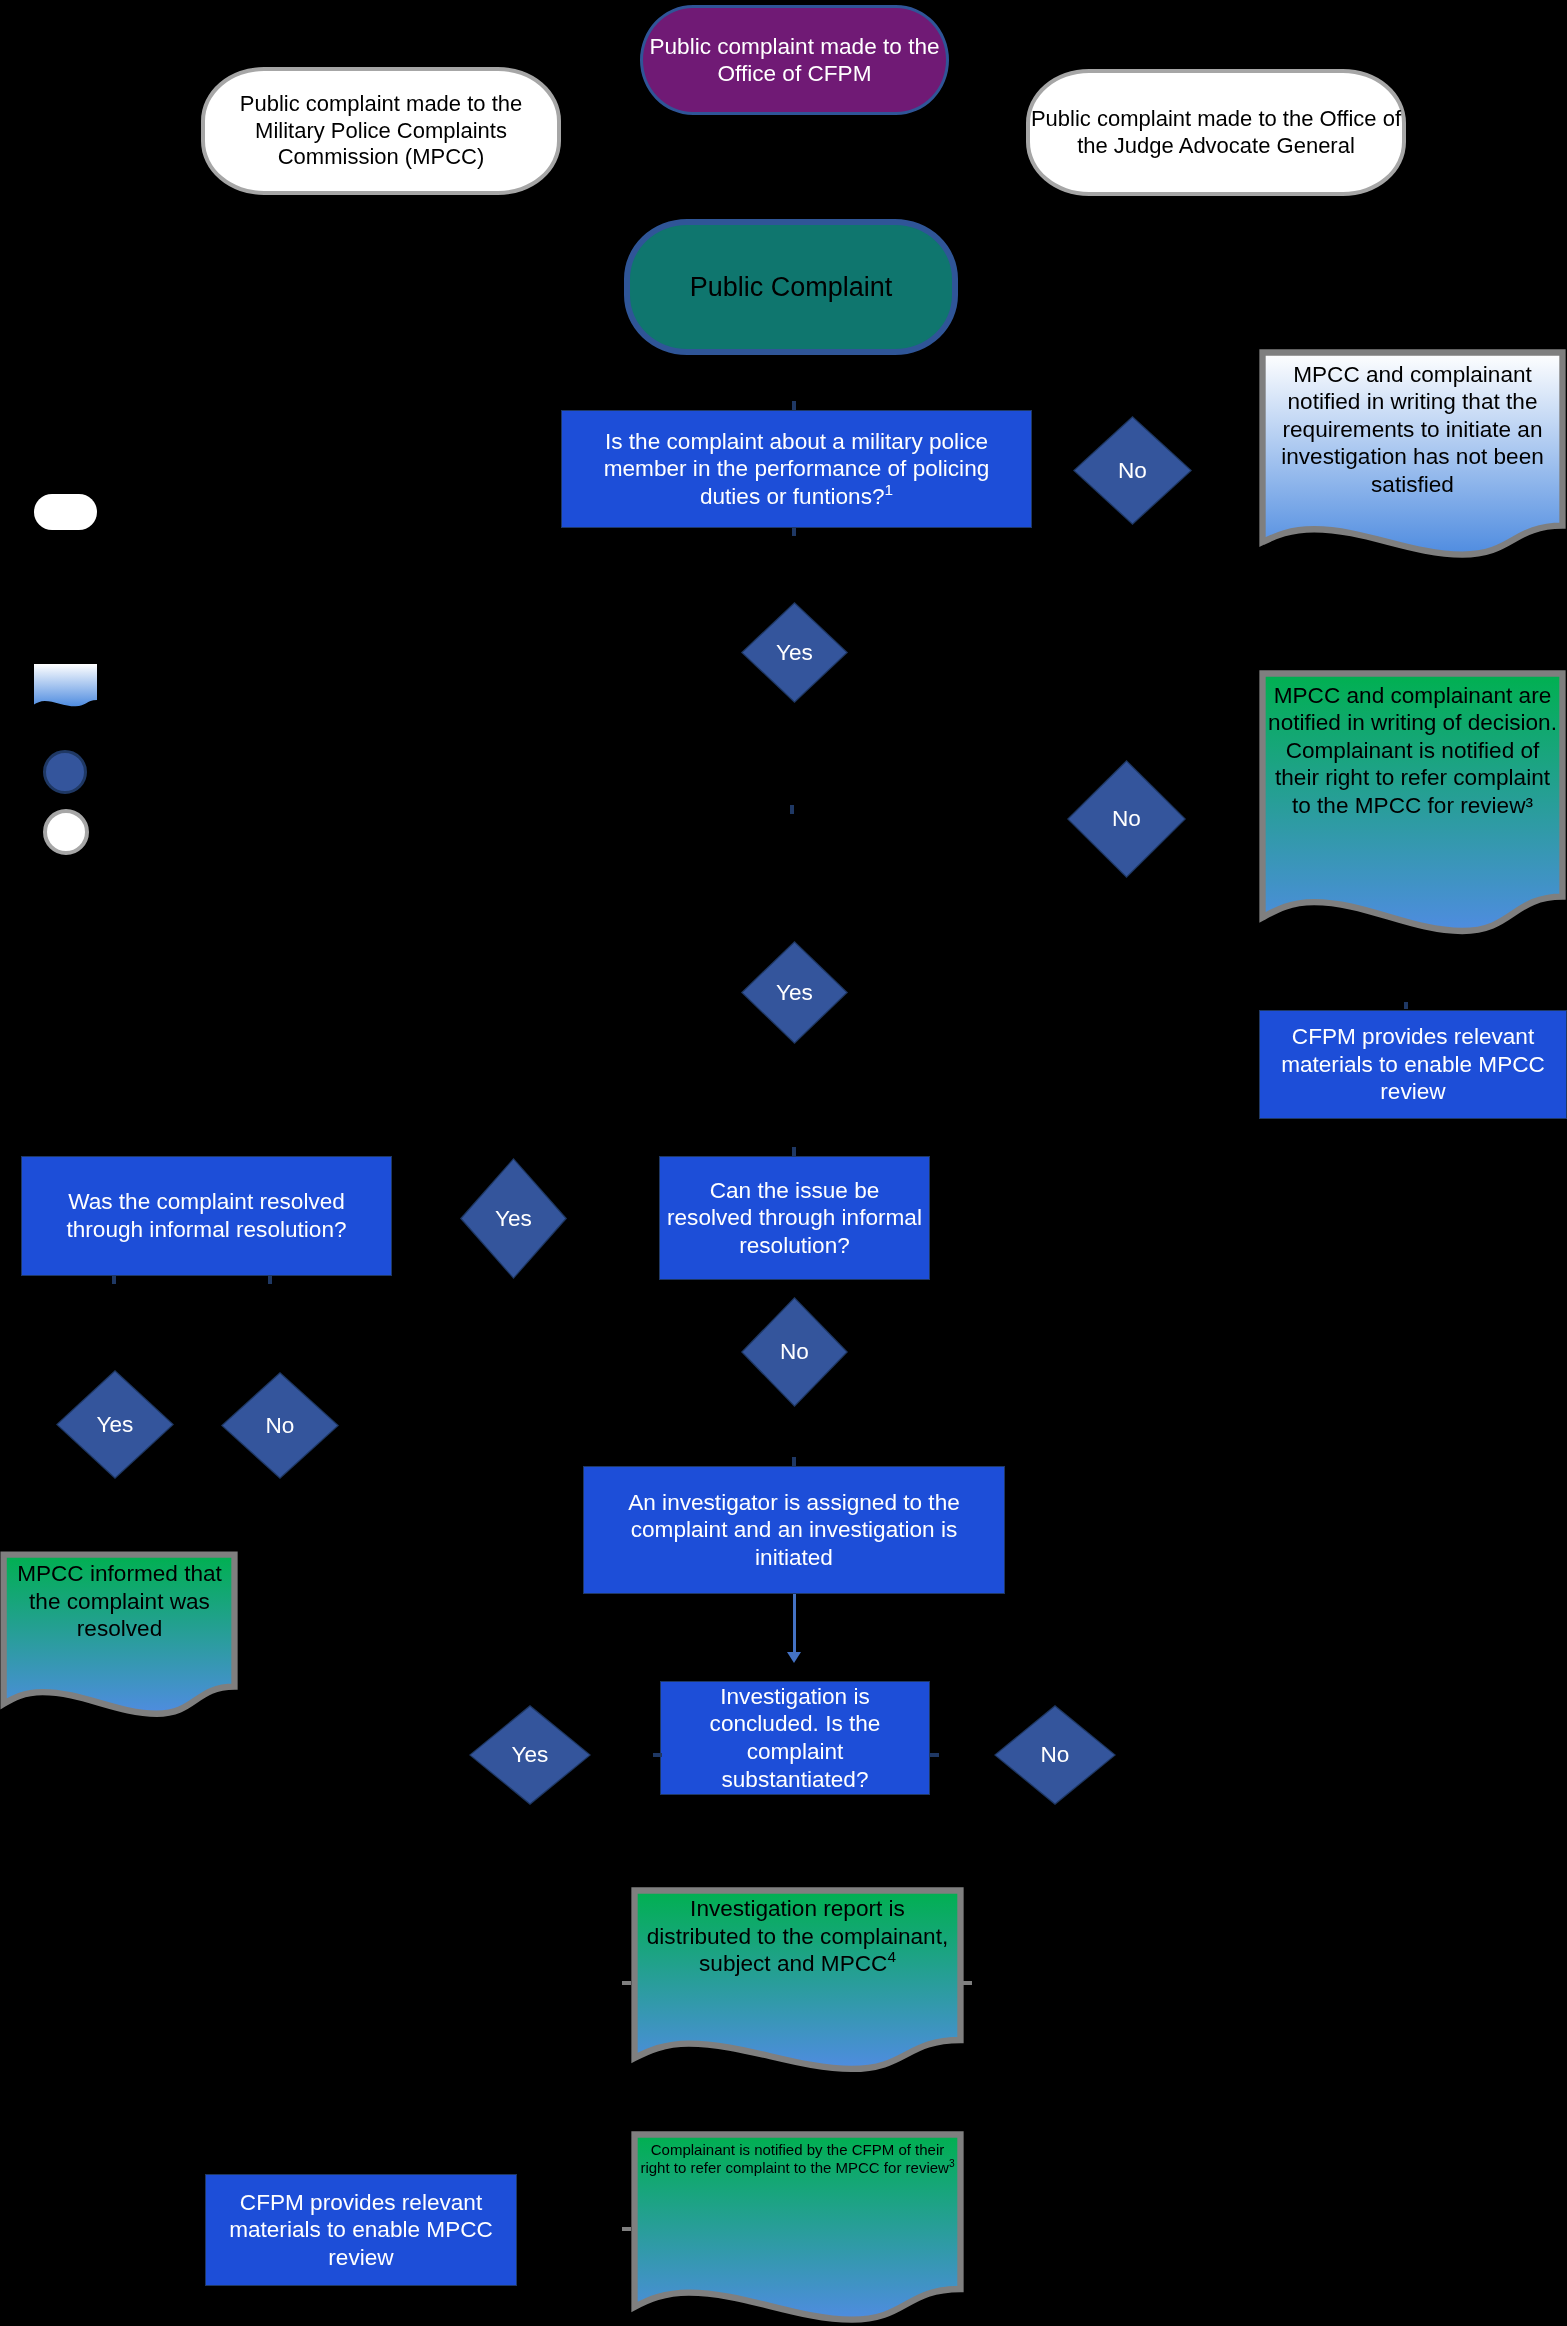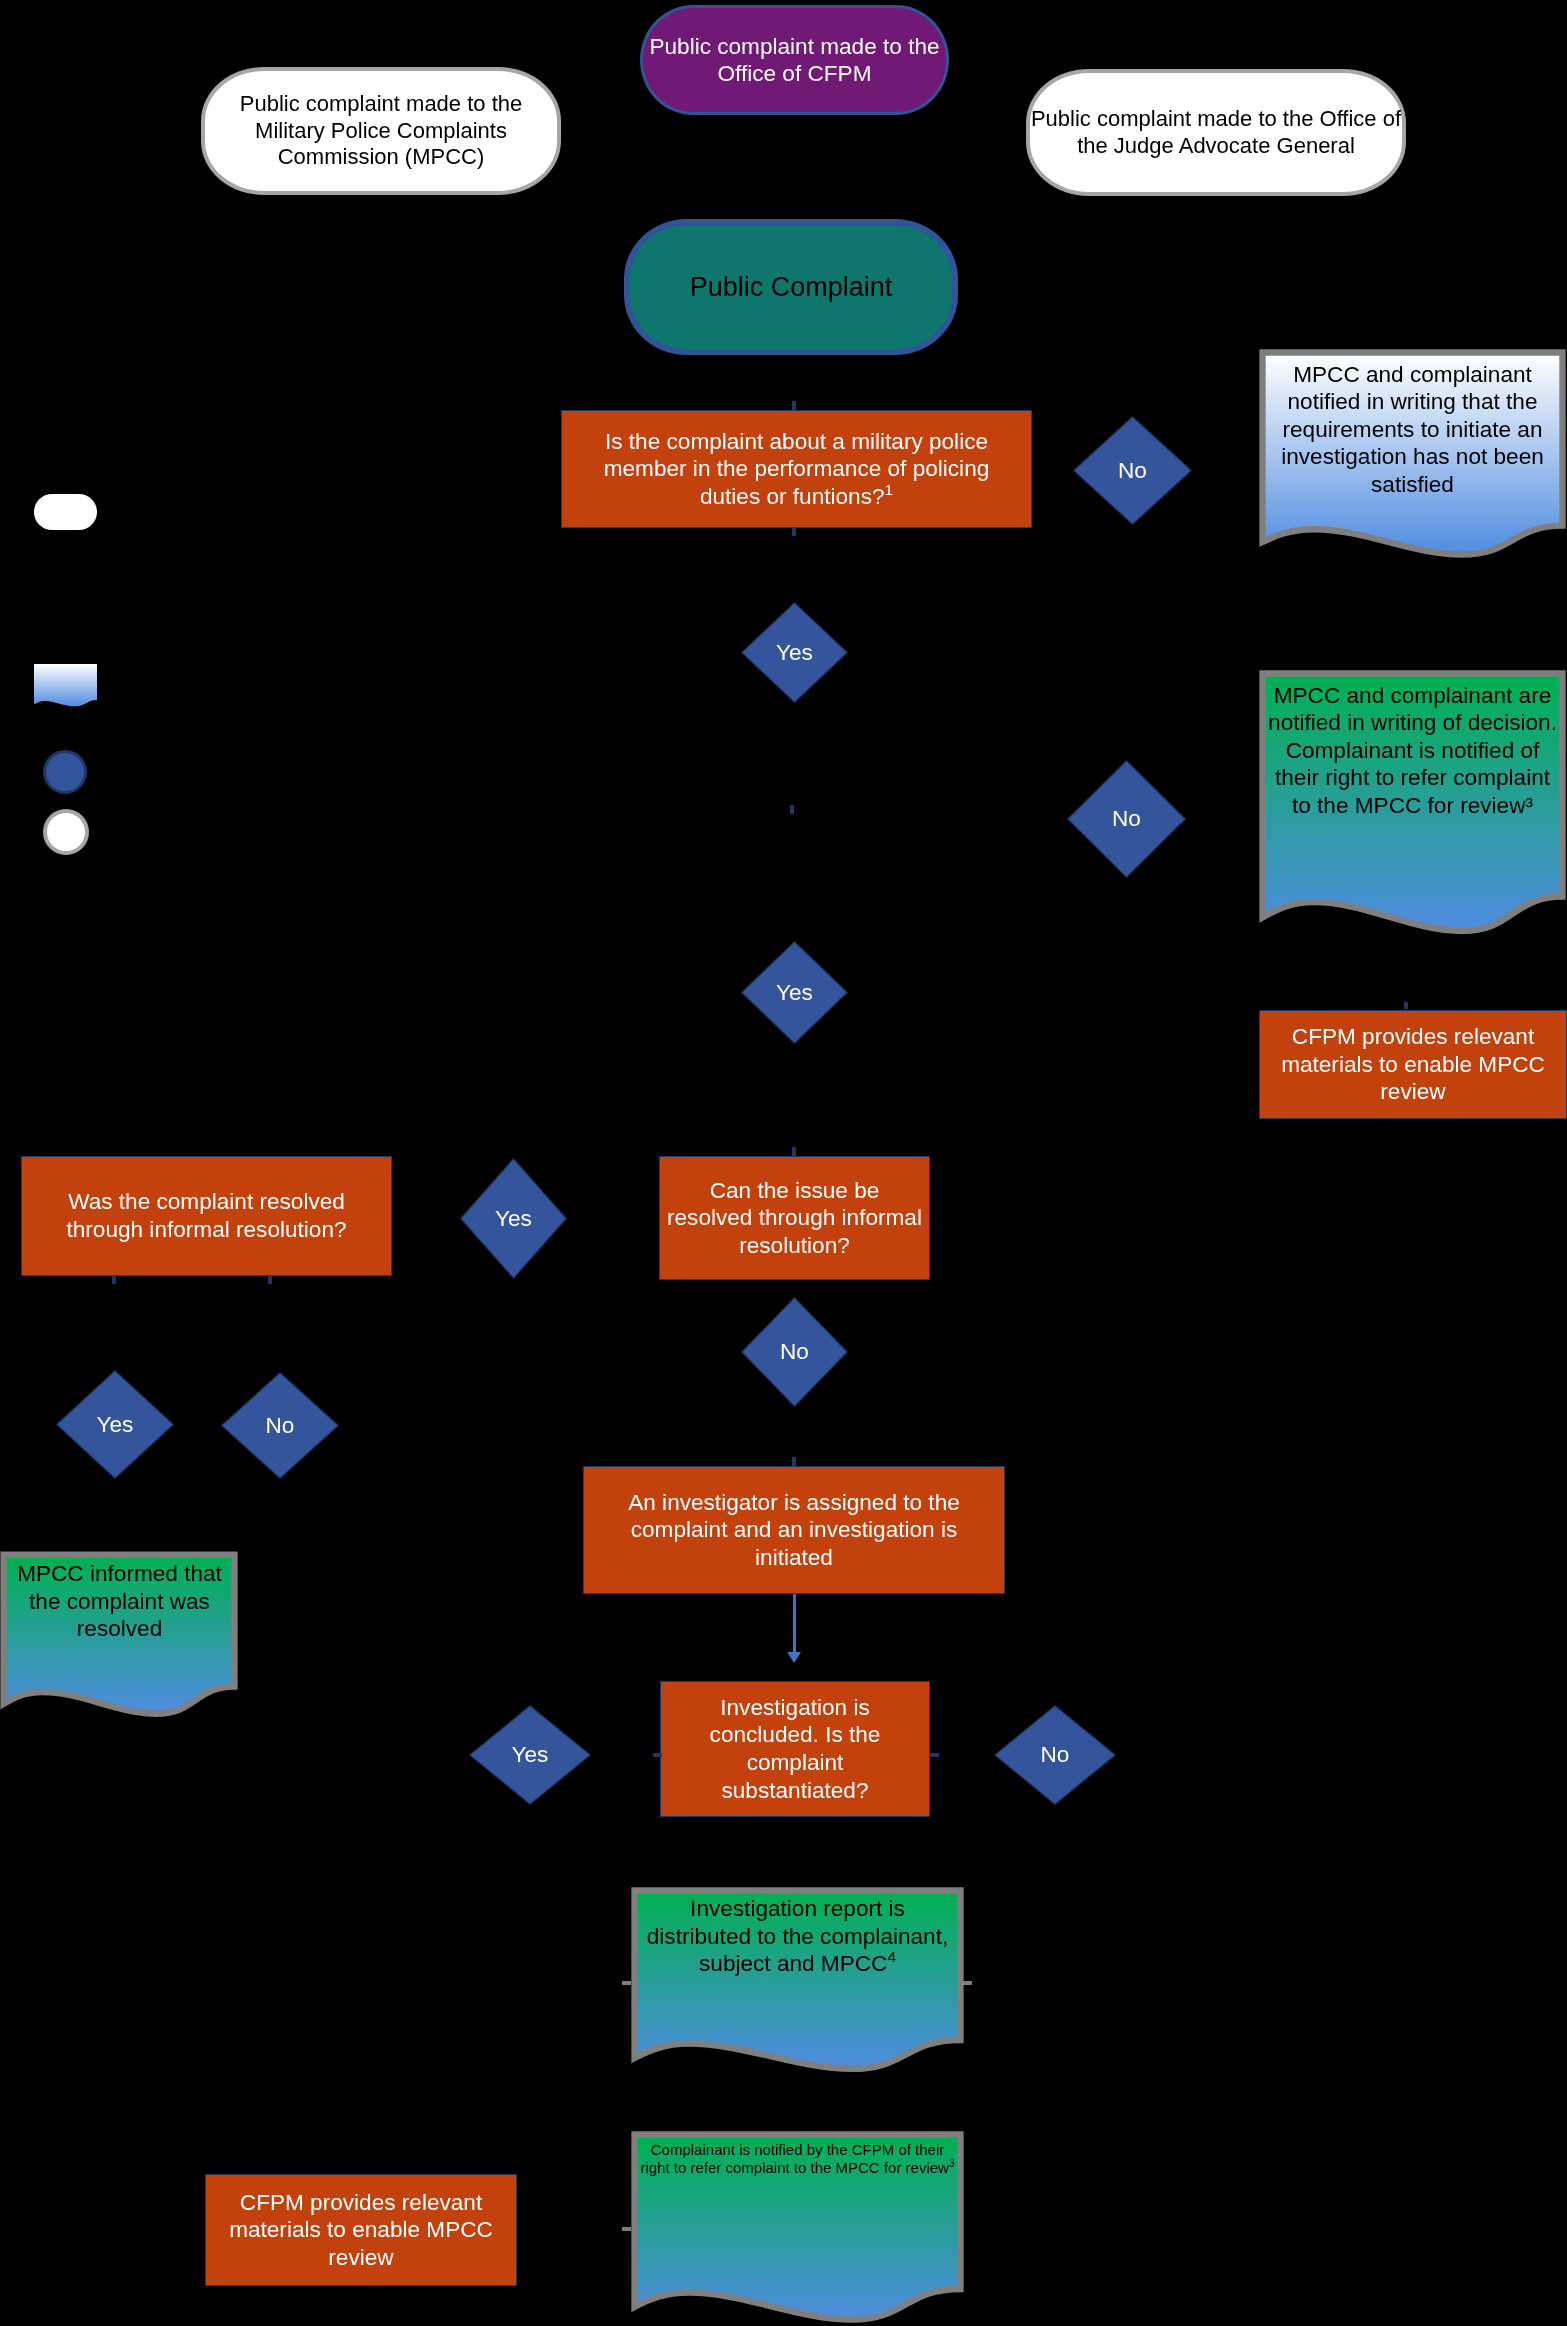--- a/index.html
+++ b/index.html
@@ -43,21 +43,21 @@
   }
   .stadium-outline-blue {
     background: #0f766e;
     border: 6.3px solid #2F5597;
     border-radius: 63px / 60px;
     color: #000000;
   }
 
   
   .rect-blue {
-    background: #c2410c;
+    background: #1d4ed8;
     border: 1.8px solid #1F3864;
     color: #ffffff;
     align-items: center;
   }
 
   
   .diamond {
     position: absolute;
     display: flex;
     align-items: center;
@@ -294,21 +294,21 @@
 
   <div class="tick-dark" style="left:792px; top:1457px; width:3.6px; height:9px;"></div>
 
   <div class="node rect-blue" style="left:583px; top:1466px; width:422px; height:128px; font-size:22.6px; padding:0 20px;">
     <span>An investigator is assigned to the complaint and an investigation is initiated</span>
   </div>
 
   <div class="vline" style="left:793px; top:1594px; width:2.7px; height:62px;"></div>
   <div class="arrowhead-down" style="left:787px; top:1652px;"></div>
 
-  <div class="node rect-blue" style="left:660px; top:1681px; width:270px; height:136px; font-size:22.6px; padding:0 12.7px;">
+  <div class="node rect-blue" style="left:660px; top:1681px; width:270px; height:114px; font-size:22.6px; padding:0 12.7px;">
     <span>Investigation is concluded. Is the complaint substantiated?</span>
   </div>
 
   <div class="tick-dark" style="left:653px; top:1753px; width:9px; height:3.6px;"></div>
   <div class="tick-dark" style="left:930px; top:1753px; width:9px; height:3.6px;"></div>
 
   <div class="diamond" style="left:469px; top:1705px; width:122px; height:100px; font-size:22.6px;">
     <div class="dedge"></div>
     <div class="dshape" style="inset:1.8px;"></div>
     <div class="dlabel">Yes</div>

